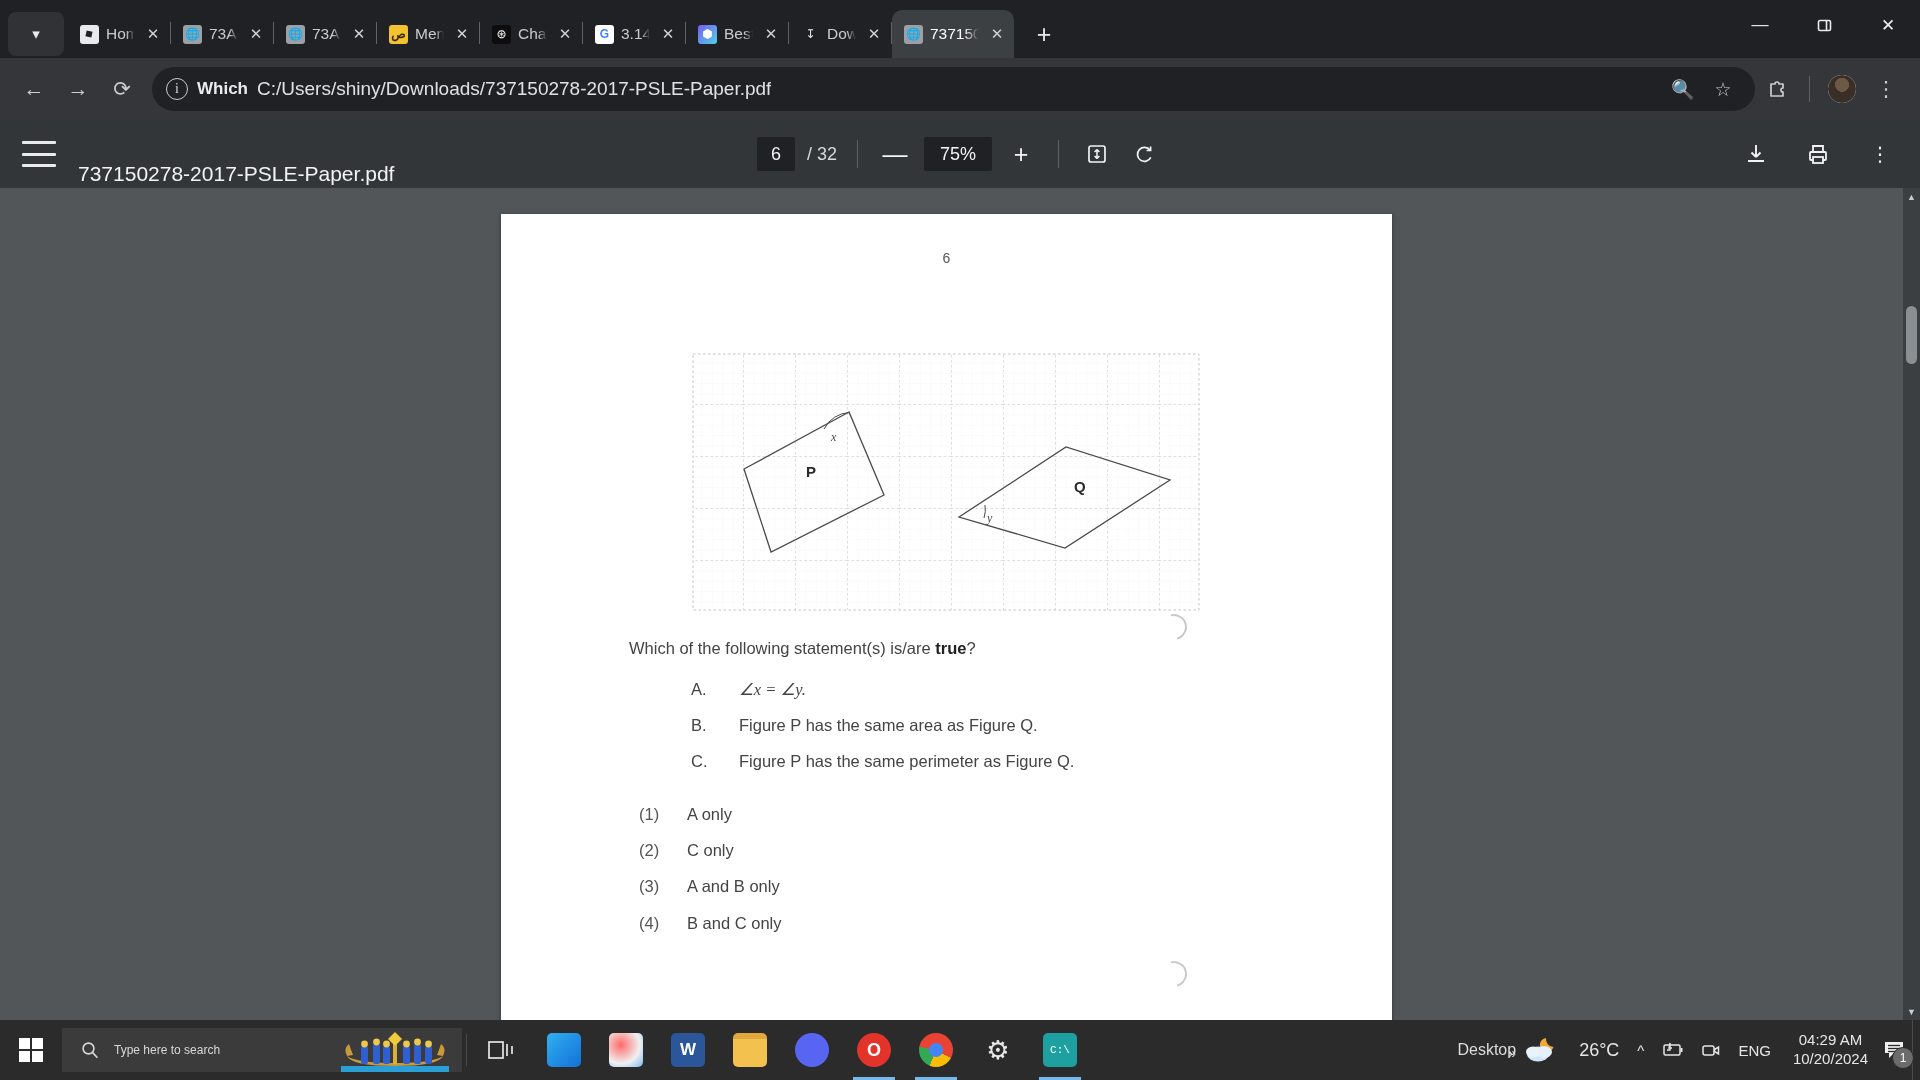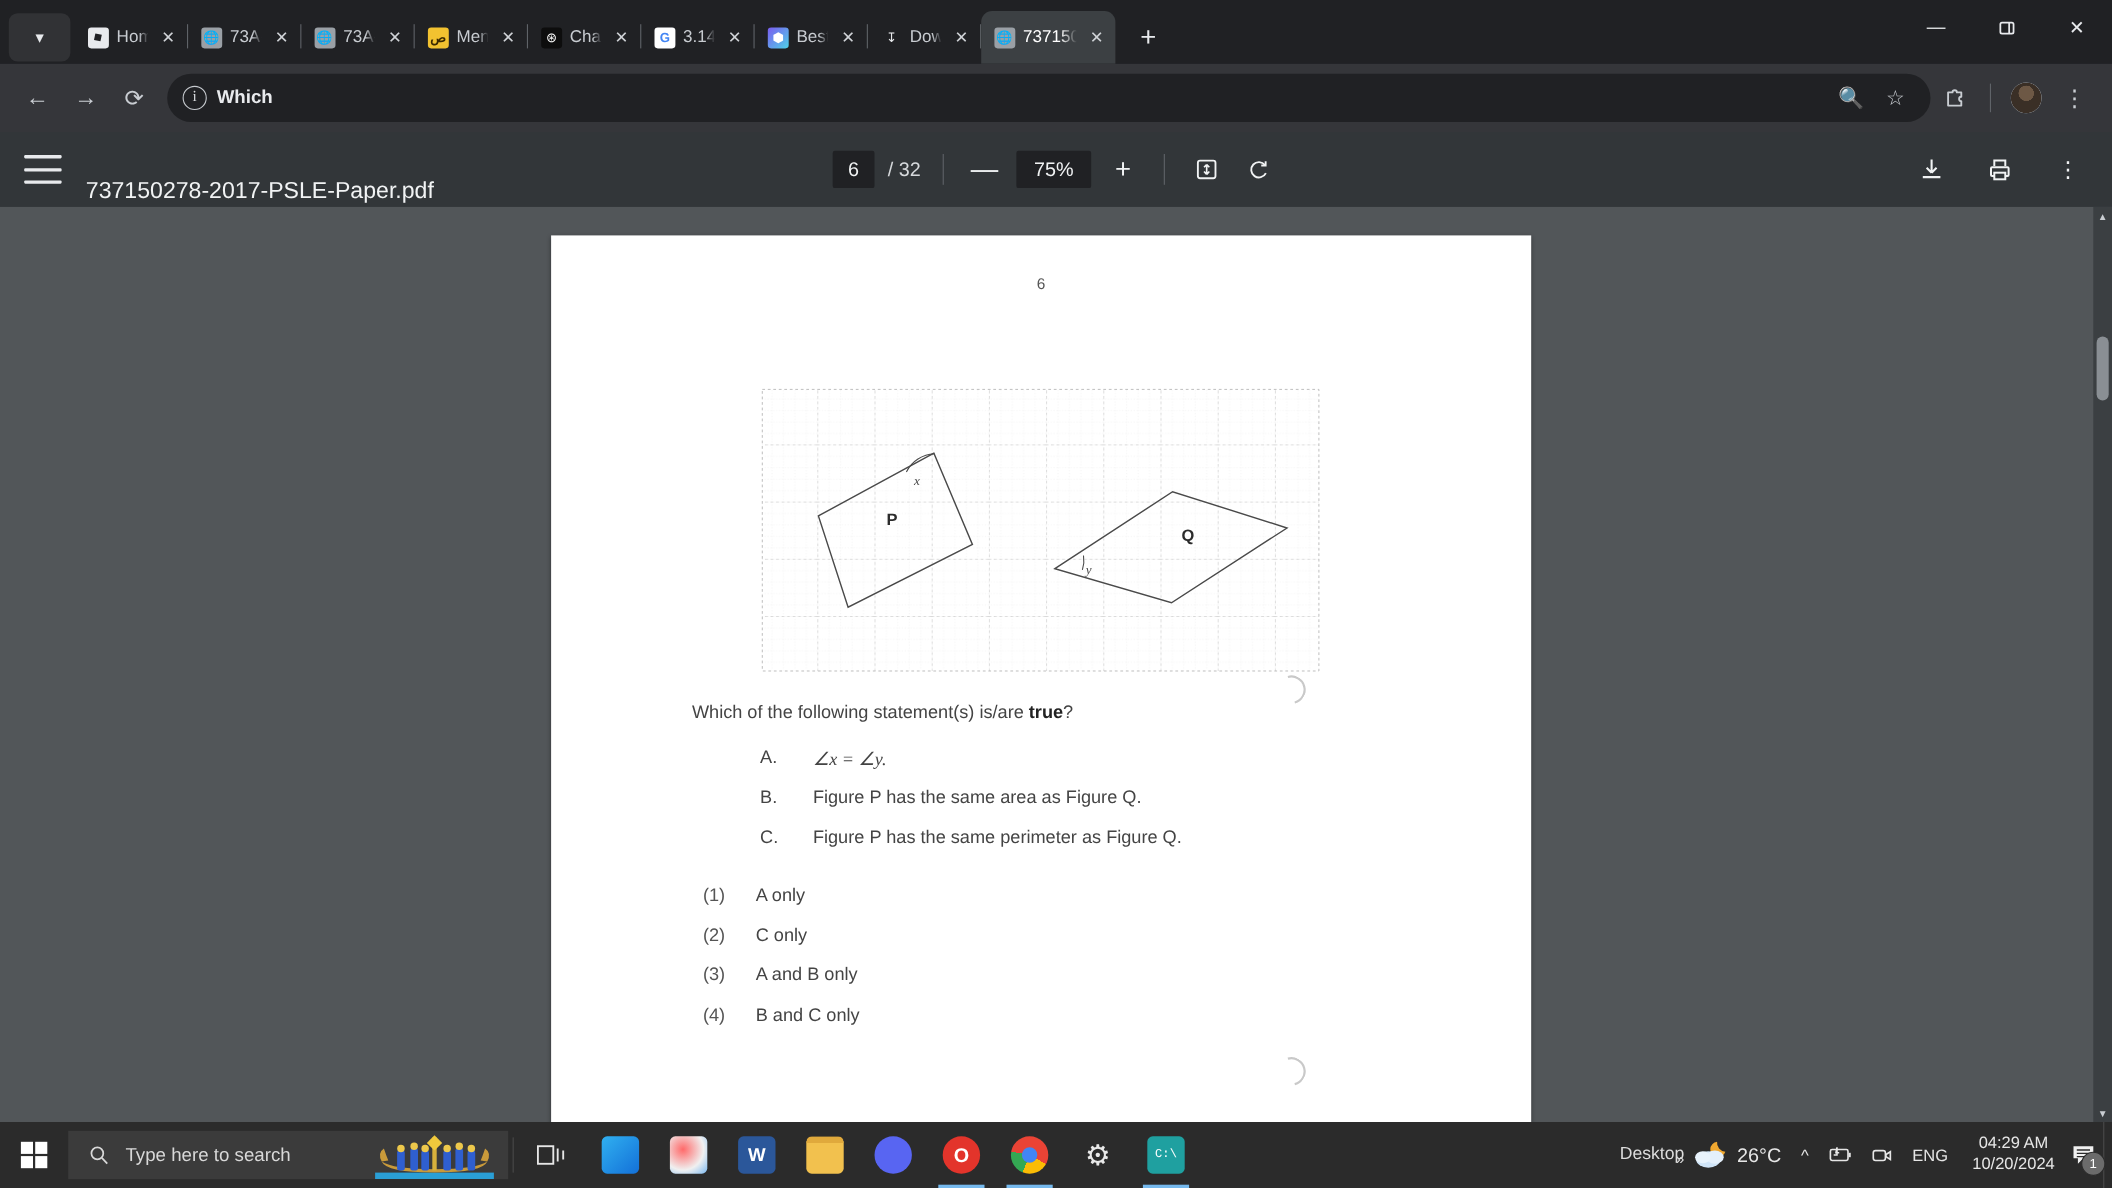--- a/index.html
+++ b/index.html
@@ -149,40 +149,40 @@
 
   
   .taskbar { position:absolute; left:0; bottom:0; width:1920px; height:60px;
      background:#2b2b2b; display:flex; align-items:center; color:#e6e6e6; }
   .start { width:62px; height:60px; display:flex; align-items:center; justify-content:center;}
   .winlogo { width:24px; height:24px; display:grid; grid-template-columns:11px 11px;
      grid-template-rows:11px 11px; gap:2px; }
   .winlogo i { background:#ffffff; display:block; }
   .searchbox { width:400px; height:44px; background:#3b3b3b; display:flex; align-items:center;
      gap:14px; padding:0 18px; position:relative; overflow:hidden; }
-  .search-txt { font-size:17px; color:#d8d8d8; }
+  .search-txt { font-size:12px; color:#d8d8d8; }
   .boat { position:absolute; right:8px; bottom:0; width:118px; height:44px;
      display:flex; align-items:flex-end; justify-content:center; }
   .tb-sep { width:1px; height:32px; background:#4a4a4a; margin:0 4px; }
   .tb-app { width:62px; height:60px; display:flex; align-items:center; justify-content:center;
      position:relative; }
   .tb-app .glyph { width:34px; height:34px; border-radius:5px; display:flex;
      align-items:center; justify-content:center; font-size:18px; color:#fff; }
   .tb-app.active::after { content:""; position:absolute; bottom:0; left:10px; right:10px;
      height:3px; background:#76b9ed; }
   .desktoplabel { margin-left:auto; display:flex; align-items:center; gap:6px;
      font-size:16px; color:#dcdcdc; padding-right:6px; position:relative;}
   .tray { display:flex; align-items:center; gap:16px; padding:0 12px; font-size:15px; }
   .clock { text-align:center; line-height:1.25; font-size:15px; padding:0 10px;}
   .notif { position:relative; width:34px; height:34px; display:flex;
      align-items:center; justify-content:center; }
   .badge { position:absolute; right:-2px; bottom:-2px; width:22px;height:22px;border-radius:50%;
      background:#6b6b6b; color:#fff; font-size:12px; display:flex; align-items:center;
      justify-content:center; border:1px solid #2b2b2b;}
-  .weather { display:flex; align-items:center; gap:6px; font-size:18px; padding-right:6px;}
+  .weather { display:flex; align-items:center; gap:21px; font-size:18px; padding-right:6px;}
   .tb-showdesk { width:8px; height:60px; border-left:1px solid #4a4a4a; }
 </style>
 </head>
 <body>
 
 <div class="tabstrip">
   <div class="tab-chevron">▾</div>
   <div class="tabs" id="tabs-container">
       <div class="tab">
         <div class="favicon fi-roblox"></div>
@@ -251,20 +251,21 @@
   <div class="wc">✕</div>
 </div>
 
 <div class="navbar">
   <div class="navicon">←</div>
   <div class="navicon">→</div>
   <div class="navicon">⟳</div>
   <div class="omnibox">
     <div class="omni-fileicon">i</div>
     <div class="omni-filelabel">Which</div>
+    <div class="omni-url">C:/Users/shiny/Downloads/737150278-2017-PSLE-Paper.pdf</div>
     <div class="omni-right">
       <div class="omni-btn">🔍</div>
       <div class="omni-btn">☆</div>
     </div>
   </div>
   <div class="navicon">
     <svg width="22" height="22" viewBox="0 0 22 22">
       <path d="M5 6h4a2 2 0 114 0h4v4a2 2 0 100 4v4H5z" fill="none" stroke="#c9cdd2" stroke-width="1.7" stroke-linejoin="round"></path>
     </svg>
   </div>

